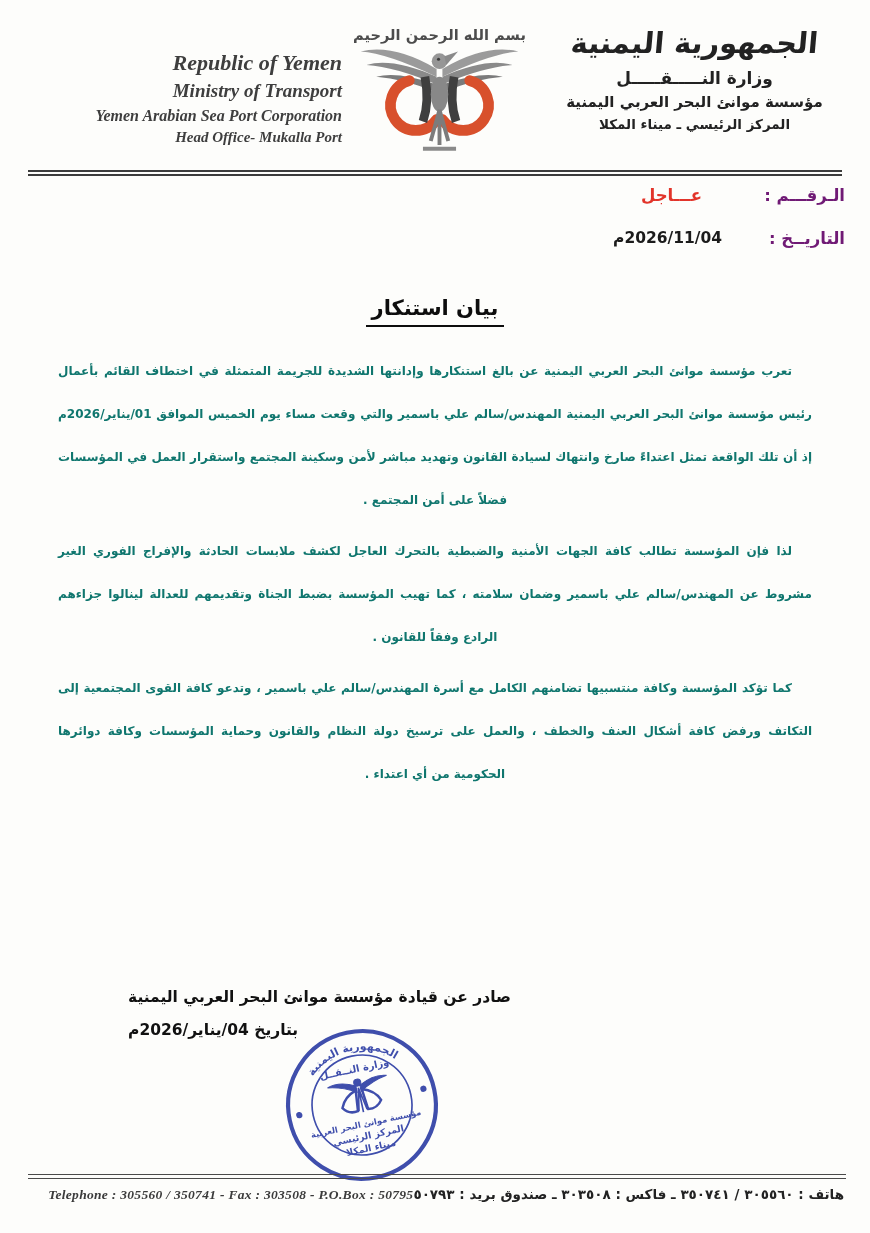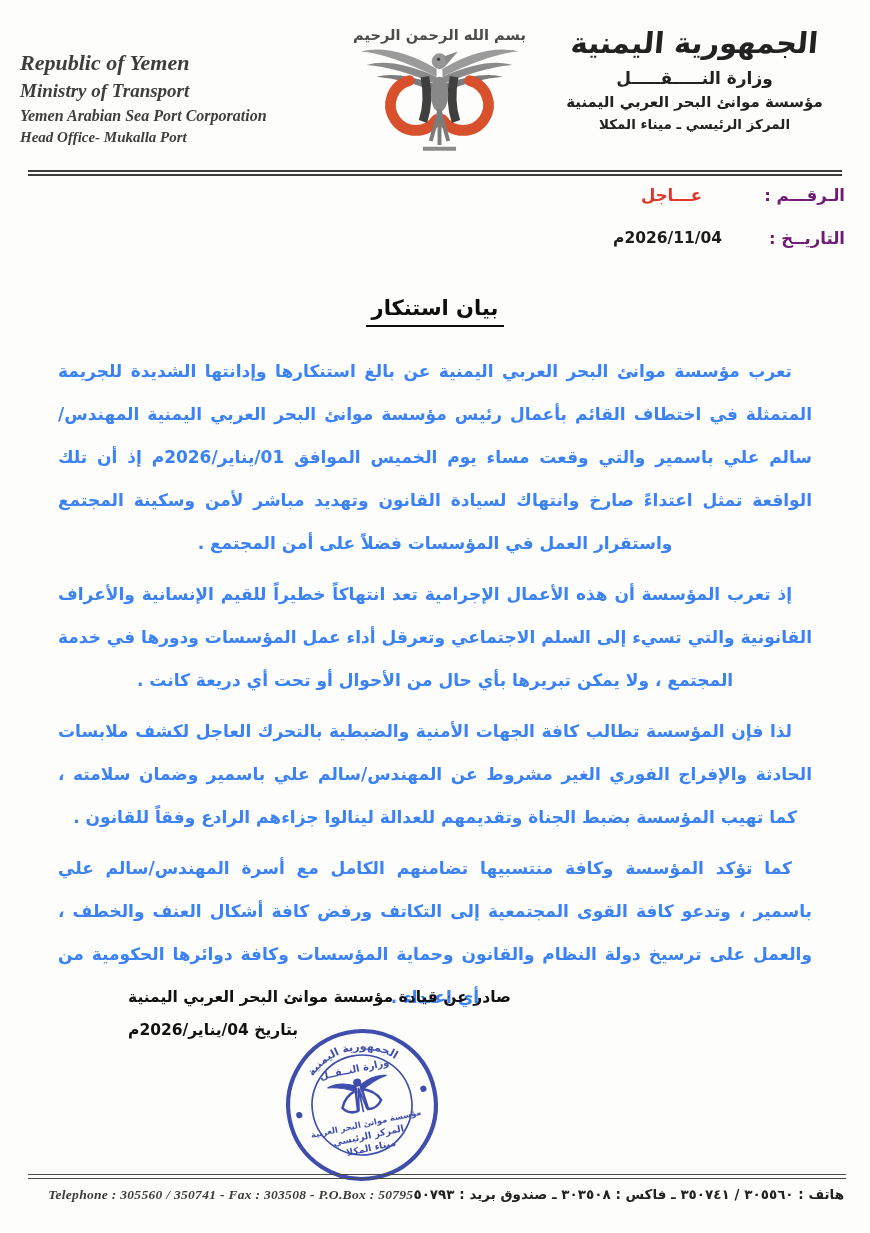--- a/index.html
+++ b/index.html
@@ -4,21 +4,21 @@
 <style>
   * { margin:0; padding:0; box-sizing:border-box; }
   body { background:#e8e8e8; font-family:"DejaVu Sans", sans-serif; }
   .page {
     position:relative; width:870px; height:1233px; margin:0 auto;
     background:#fdfdfb; color:#1b1b1b; overflow:hidden;
   }
 
   
   .hdr-en {
-    position:absolute; left:20px; top:50px; width:322px; text-align:left;
+    position:absolute; left:20px; top:50px; width:322px; text-align:right;
     font-family:"Liberation Serif", serif; font-style:italic; font-weight:bold; color:#3e3e3e;
   }
   .hdr-en .l1 { font-size:22px; }
   .hdr-en .l2 { font-size:19px; margin-top:4px; }
   .hdr-en .l3 { font-size:16px; margin-top:5px; }
   .hdr-en .l4 { font-size:15px; margin-top:4px; }
 
   .hdr-ar {
     position:absolute; right:18px; top:26px; width:315px; text-align:center;
     direction:rtl; color:#222; font-weight:bold;
@@ -49,21 +49,21 @@
   
   .title-wrap { position:absolute; top:296px; left:0; right:0; text-align:center; }
   .doc-title {
     display:inline-block; direction:rtl; font-weight:bold; font-size:21px; color:#0d0d0d;
     border-bottom:2.5px solid #0d0d0d; padding:0 6px 5px;
   }
 
   
   .body-text { position:absolute; left:58px; right:58px; top:350px; direction:rtl; }
   .body-text p {
-    font-size:17px; font-weight:bold; color:#3b82f6; line-height:43px;
+    font-size:12px; font-weight:bold; color:#0f766e; line-height:43px;
     text-align:justify; text-align-last:center; text-indent:20px; margin-bottom:8px;
   }
 
   
   .sig { position:absolute; left:128px; top:988px; width:425px; text-align:left; direction:rtl; }
   .sig .s1 { font-weight:bold; font-size:15.5px; color:#111; }
   .sig .s2 { font-weight:bold; font-size:15.5px; color:#111; margin-top:15px; }
 
   
   .stamp {
@@ -135,21 +135,20 @@
   <span class="meta-num-value" id="urgent" style="color: rgb(226, 52, 42);">عـــاجل</span>
   <span class="meta-label meta-date-label">التاريــخ :</span>
   <span class="meta-date-value">2026/11/04م</span>
 
   <div class="title-wrap">
     <span class="doc-title">بيان استنكار</span>
   </div>
 
   <div class="body-text">
     <p>تعرب مؤسسة موانئ البحر العربي اليمنية عن بالغ استنكارها وإدانتها الشديدة للجريمة المتمثلة في اختطاف القائم بأعمال رئيس مؤسسة موانئ البحر العربي اليمنية المهندس/سالم علي باسمير والتي وقعت مساء يوم الخميس الموافق 01/يناير/2026م إذ أن تلك الواقعة تمثل اعتداءً صارخ وانتهاك لسيادة القانون وتهديد مباشر لأمن وسكينة المجتمع واستقرار العمل في المؤسسات فضلاً على أمن المجتمع .</p>
-    <p>إذ تعرب المؤسسة أن هذه الأعمال الإجرامية تعد انتهاكاً خطيراً للقيم الإنسانية والأعراف القانونية والتي تسيء إلى السلم الاجتماعي وتعرقل أداء عمل المؤسسات ودورها في خدمة المجتمع ، ولا يمكن تبريرها بأي حال من الأحوال أو تحت أي دريعة كانت .</p>
     <p>لذا فإن المؤسسة تطالب كافة الجهات الأمنية والضبطية بالتحرك العاجل لكشف ملابسات الحادثة والإفراج الفوري الغير مشروط عن المهندس/سالم علي باسمير وضمان سلامته ، كما تهيب المؤسسة بضبط الجناة وتقديمهم للعدالة لينالوا جزاءهم الرادع وفقاً للقانون .</p>
     <p>كما تؤكد المؤسسة وكافة منتسبيها تضامنهم الكامل مع أسرة المهندس/سالم علي باسمير ، وتدعو كافة القوى المجتمعية إلى التكاتف ورفض كافة أشكال العنف والخطف ، والعمل على ترسيخ دولة النظام والقانون وحماية المؤسسات وكافة دوائرها الحكومية من أي اعتداء .</p>
   </div>
 
   <div class="sig">
     <div class="s1">صادر عن قيادة مؤسسة موانئ البحر العربي اليمنية</div>
     <div class="s2">بتاريخ 04/يناير/2026م</div>
   </div>
 
   <svg class="stamp" viewBox="0 0 150 150">

